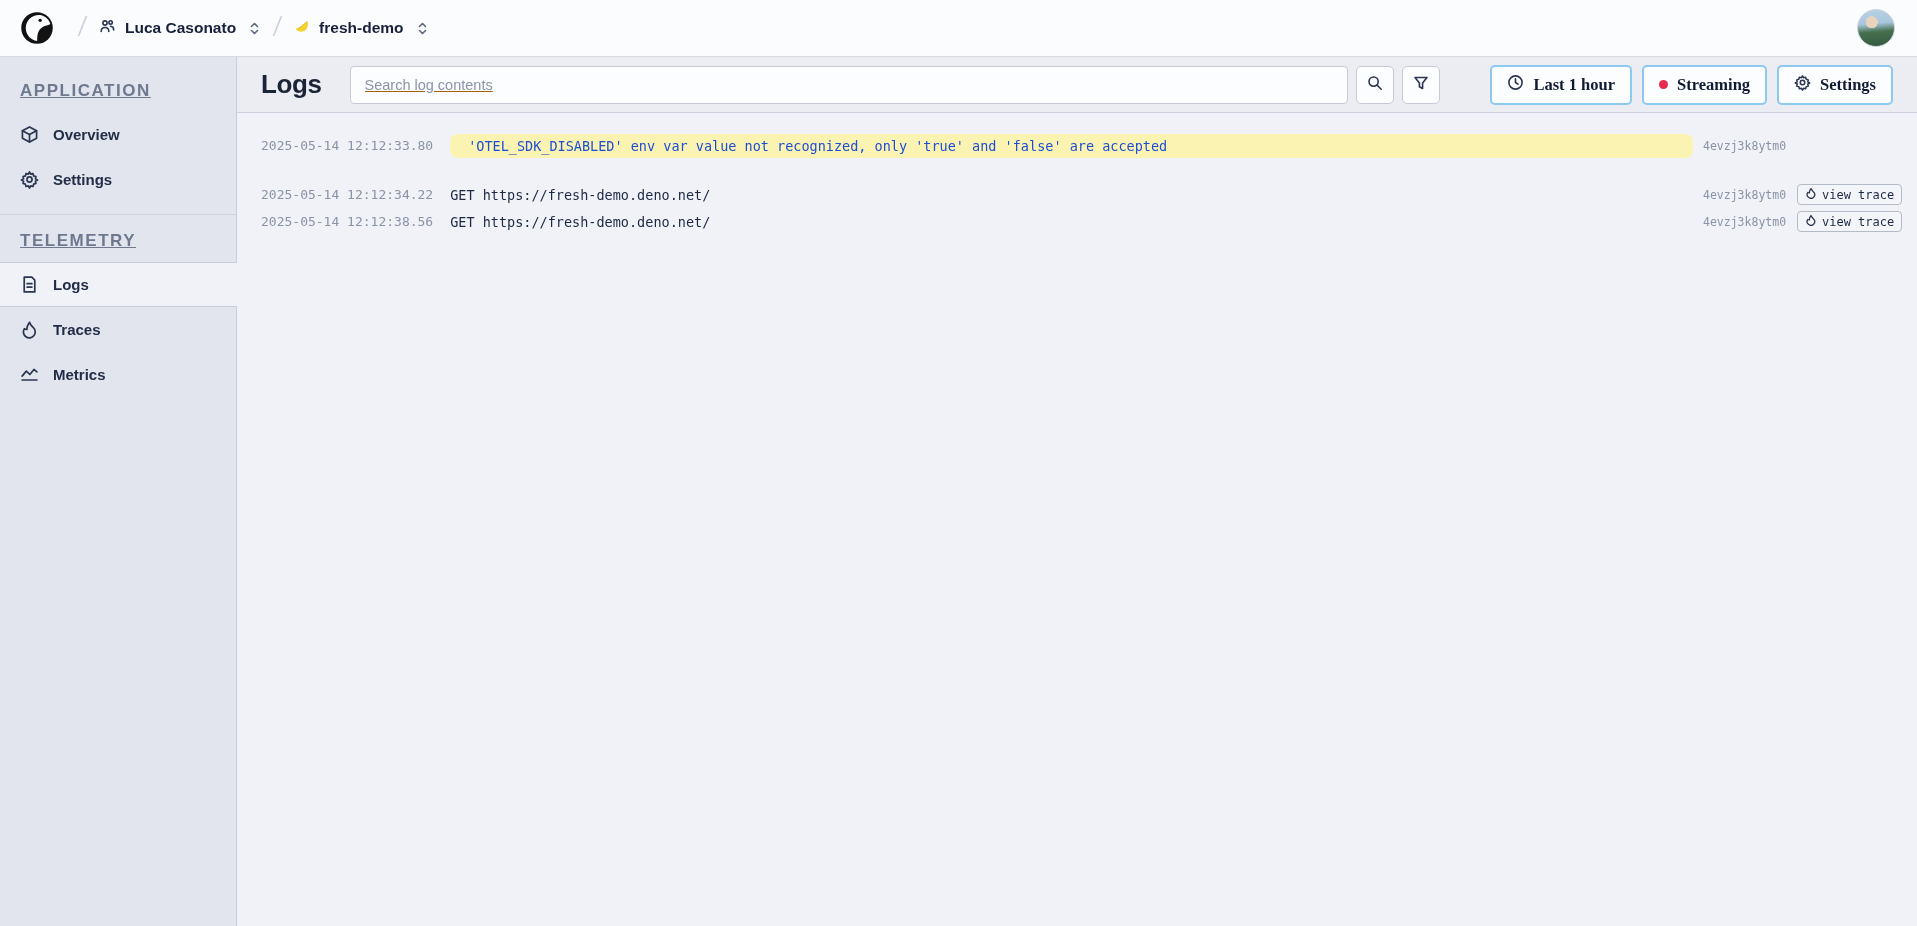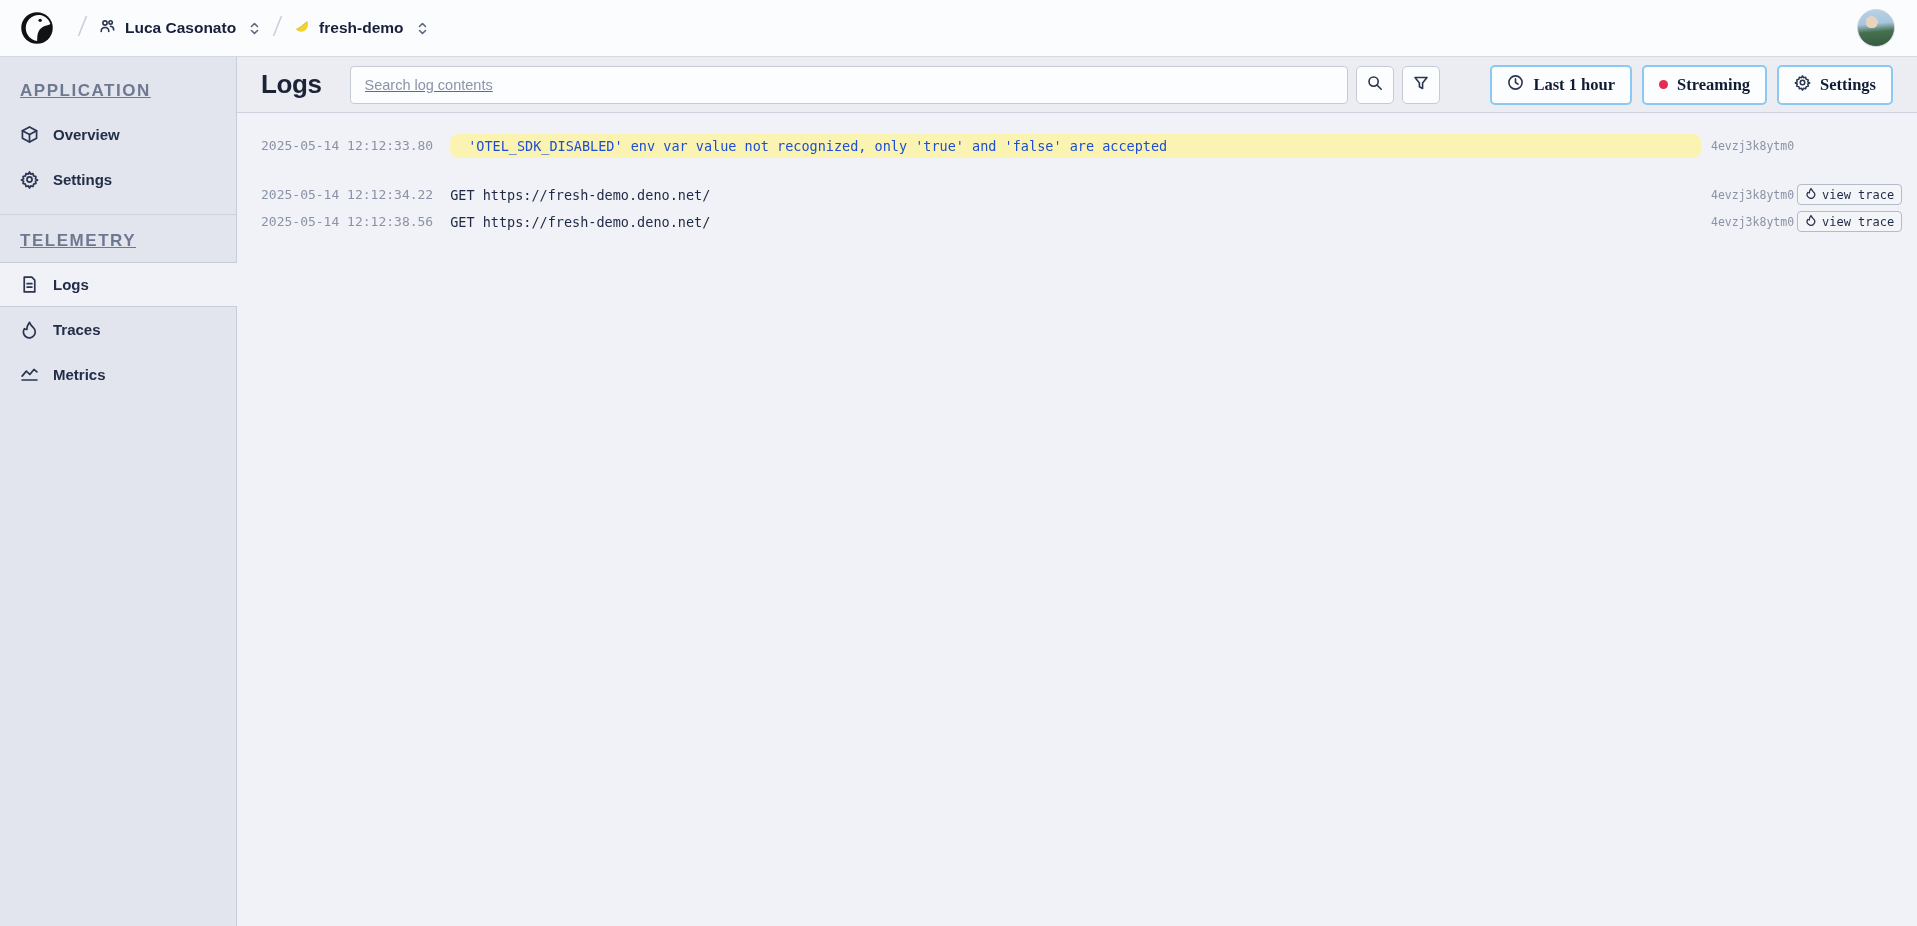--- a/index.html
+++ b/index.html
@@ -111,21 +111,21 @@
   .stream-dot { width: 9px; height: 9px; border-radius: 50%; background: #e62a50; }
 
   
   .log-list { padding: 20px 24px 0 24px; font-family: "DejaVu Sans Mono", monospace; }
   .log-row { display: flex; align-items: center; min-height: 25px; margin-bottom: 2px; }
   .log-row.group-end { margin-bottom: 24px; }
   .log-time { color: #8992a6; font-size: 13px; margin-right: 17px; white-space: pre; flex-shrink: 0; }
   .log-msg  { flex: 1; font-size: 13.5px; color: #1d2945; white-space: pre; overflow: hidden; }
   .log-msg.warning { background: #faf3b2; color: #1d4ed8; padding: 4px 18px; border-radius: 8px; }
   .iso-id { width: 86px; font-size: 11.5px; color: #8992a6; margin-left: 10px; flex-shrink: 0; }
-  .trace-slot { width: 96px; margin-left: 0; flex-shrink: 0; display: flex; }
+  .trace-slot { width: 96px; margin-left: 8px; flex-shrink: 0; display: flex; }
   .trace-btn {
     display: inline-flex; align-items: center; gap: 5px;
     padding: 2px 7px;
     border: 1px solid #b3bac8; border-radius: 4px;
     background: #f3f5f9;
     font-family: "DejaVu Sans Mono", monospace;
     font-size: 12px; color: #1d2945;
     cursor: pointer; white-space: nowrap;
   }
 

